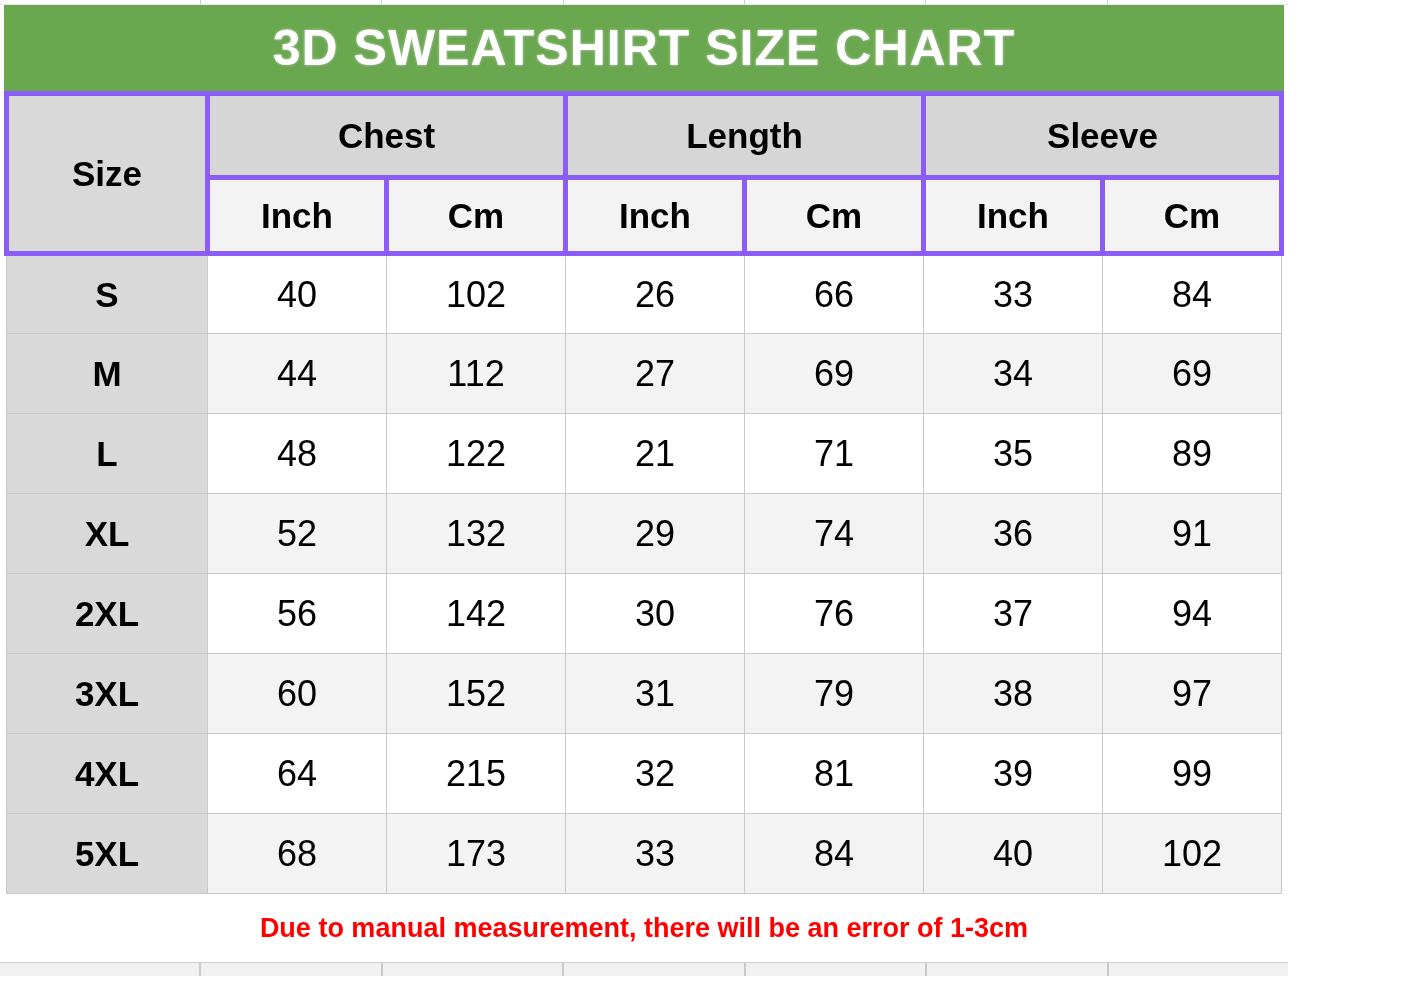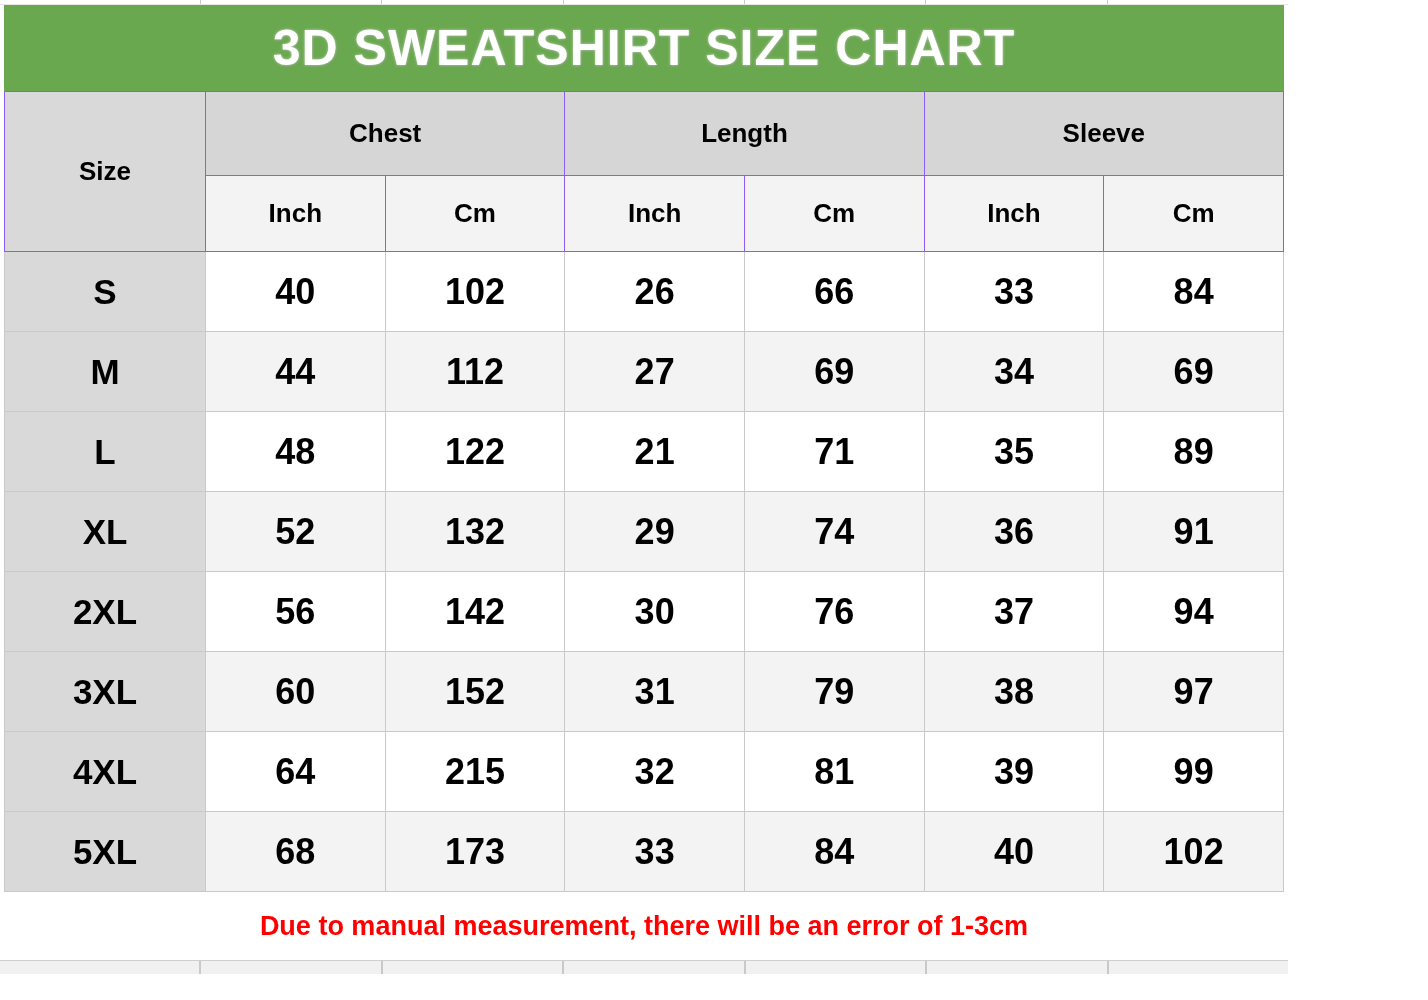--- a/index.html
+++ b/index.html
@@ -39,38 +39,38 @@
 
   
   table.size-table {
     width: 100%;
     border-collapse: collapse;
     table-layout: fixed;
     text-align: center;
   }
   col.col-size { width: 201px; }
   thead th {
-    border: 1px solid #8b5cf6;
-    font-weight: bold;
-    font-size: 26px;
+    border: 5px solid #8b5cf6;
+    font-weight: bold;
+    font-size: 35px;
   }
   tr.group-row th { height: 84px; background: var(--group-header-bg, #d9d9d9); }
   tr.group-row th.corner { background: var(--size-column-bg, #d9d9d9); }
   tr.unit-row th { height: 76px; background: var(--unit-header-bg, #f3f3f3); }
   tbody th, tbody td {
     border: 1px solid var(--grid-line, #c9c9c9);
     height: 80px;
   }
   tbody th.size-cell {
     background: var(--size-column-bg, #d9d9d9);
     font-weight: bold;
     font-size: 35px;
   }
   tbody td {
-    font-weight: bold;
+    font-weight: normal;
     font-size: 36px;
     background: var(--row-bg, #ffffff);
   }
   tbody tr:nth-child(even) td { background: var(--row-alt-bg, #f3f3f3); }
 
   
   .note-row {
     height: 68px;
     background: #ffffff;
     display: flex; align-items: center; justify-content: center;

